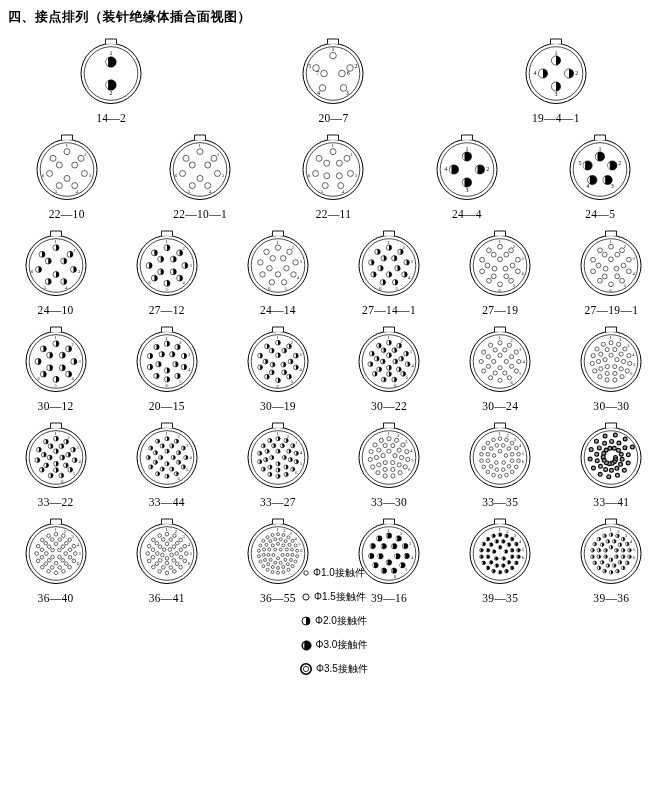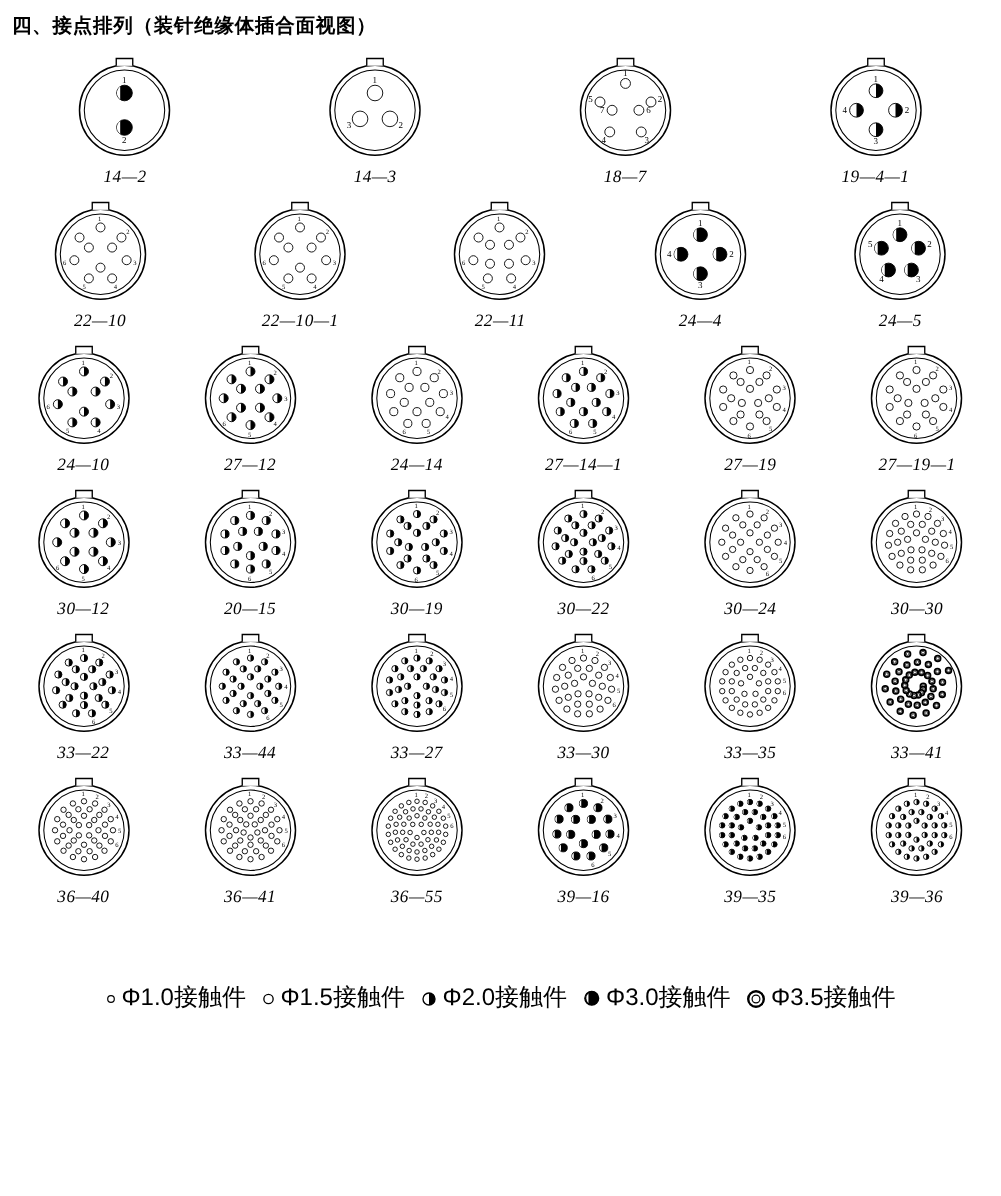--- a/index.html
+++ b/index.html
@@ -50,32 +50,31 @@
     height: 78px;
     display: block;
   }
   .caption {
     font-size: 11.5px;
     text-align: center;
     margin-top: 2px;
     margin-bottom: 4px;
     font-family: "Liberation Serif", serif;
     letter-spacing: 0.3px;
-    font-style: italic;
   }
   .legend {
     position: absolute;
     left: 0;
     right: 0;
     bottom: 18px;
     display: flex;
-    flex-direction: row;
+    flex-direction: column;
     justify-content: center;
     align-items: center;
-    font-size: 16px;
+    font-size: 10px;
     gap: 10px;
   }
   .legend-item {
     display: flex;
     flex-direction: row;
     align-items: center;
     gap: 3px;
     white-space: nowrap;
   }
   .legend-item svg { display: block; }
@@ -104,53 +103,37 @@
               <text x="37.4" y="63.199999999999996" font-size="6" font-family="Liberation Serif, serif" fill="#000">2</text>
             </svg></div>
         <div class="caption">14—2</div>
       </div>
       <div class="cell">
         <div class="conn"><svg width="78" height="78" viewBox="0 0 78 78">
               <circle cx="39" cy="41.5" r="30" fill="#fff" stroke="#000" stroke-width="1"></circle>
               <circle cx="39" cy="41.5" r="26.8" fill="none" stroke="#000" stroke-width="0.7"></circle>
               <path d="M 33.5 11.9 L 33.5 7 L 44.5 7 L 44.5 11.9" fill="#fff" stroke="#000" stroke-width="0.9"></path>
               <g>
-                <circle cx="39" cy="30" r="5.2" fill="#fff" stroke="#000" stroke-width="0.6"></circle>
-                <circle cx="48.95929214352105" cy="47.25" r="5.2" fill="#fff" stroke="#000" stroke-width="0.6"></circle>
-                <circle cx="29.040707856478956" cy="47.25000000000001" r="5.2" fill="#fff" stroke="#000" stroke-width="0.6"></circle>
-              </g>
-              <text x="37.4" y="23.400000000000002" font-size="6" font-family="Liberation Serif, serif" fill="#000">1</text>
-              <text x="54.63390553531033" y="53.24999999999999" font-size="6" font-family="Liberation Serif, serif" fill="#000">2</text>
-              <text x="20.16609446468967" y="53.25000000000001" font-size="6" font-family="Liberation Serif, serif" fill="#000">3</text>
-            </svg></div>
-        <div class="caption">14—3</div>
-      </div>
-      <div class="cell">
-        <div class="conn"><svg width="78" height="78" viewBox="0 0 78 78">
-              <circle cx="39" cy="41.5" r="30" fill="#fff" stroke="#000" stroke-width="1"></circle>
-              <circle cx="39" cy="41.5" r="26.8" fill="none" stroke="#000" stroke-width="0.7"></circle>
-              <path d="M 33.5 11.9 L 33.5 7 L 44.5 7 L 44.5 11.9" fill="#fff" stroke="#000" stroke-width="0.9"></path>
-              <g>
                 <circle cx="39" cy="23.627659574468083" r="3.3" fill="#fff" stroke="#000" stroke-width="0.6"></circle>
                 <circle cx="55.997605823147424" cy="35.97714307925626" r="3.3" fill="#fff" stroke="#000" stroke-width="0.6"></circle>
                 <circle cx="49.505098126078245" cy="55.9590271335097" r="3.3" fill="#fff" stroke="#000" stroke-width="0.6"></circle>
                 <circle cx="28.494901873921755" cy="55.9590271335097" r="3.3" fill="#fff" stroke="#000" stroke-width="0.6"></circle>
                 <circle cx="22.002394176852572" cy="35.97714307925626" r="3.3" fill="#fff" stroke="#000" stroke-width="0.6"></circle>
                 <circle cx="47.93617021276596" cy="41.5" r="3.3" fill="#fff" stroke="#000" stroke-width="0.6"></circle>
                 <circle cx="30.06382978723404" cy="41.5" r="3.3" fill="#fff" stroke="#000" stroke-width="0.6"></circle>
               </g>
               <text x="37.4" y="18.927659574468084" font-size="6" font-family="Liberation Serif, serif" fill="#000">1</text>
               <text x="60.57947317906592" y="35.7685326158191" font-size="6" font-family="Liberation Serif, serif" fill="#000">2</text>
               <text x="51.72570226597932" y="63.017637596946855" font-size="6" font-family="Liberation Serif, serif" fill="#000">3</text>
               <text x="23.07429773402068" y="63.017637596946855" font-size="6" font-family="Liberation Serif, serif" fill="#000">4</text>
               <text x="14.220526820934074" y="35.7685326158191" font-size="6" font-family="Liberation Serif, serif" fill="#000">5</text>
               <text x="52.83617021276596" y="43.3" font-size="6" font-family="Liberation Serif, serif" fill="#000">6</text>
               <text x="21.96382978723404" y="43.3" font-size="6" font-family="Liberation Serif, serif" fill="#000">7</text>
             </svg></div>
-        <div class="caption">18—7</div>
+        <div class="caption">20—7</div>
       </div>
       <div class="cell">
         <div class="conn"><svg width="78" height="78" viewBox="0 0 78 78">
               <circle cx="39" cy="41.5" r="30" fill="#fff" stroke="#000" stroke-width="1"></circle>
               <circle cx="39" cy="41.5" r="26.8" fill="none" stroke="#000" stroke-width="0.7"></circle>
               <path d="M 33.5 11.9 L 33.5 7 L 44.5 7 L 44.5 11.9" fill="#fff" stroke="#000" stroke-width="0.9"></path>
               <g>
                 <circle cx="39" cy="28.5" r="4.6" fill="#fff" stroke="#000" stroke-width="0.6"></circle>
                 <path d="M 39 23.9 A 4.6 4.6 0 0 1 39 33.1 Z" fill="#000"></path>
                 <circle cx="52" cy="41.5" r="4.6" fill="#fff" stroke="#000" stroke-width="0.6"></circle>

